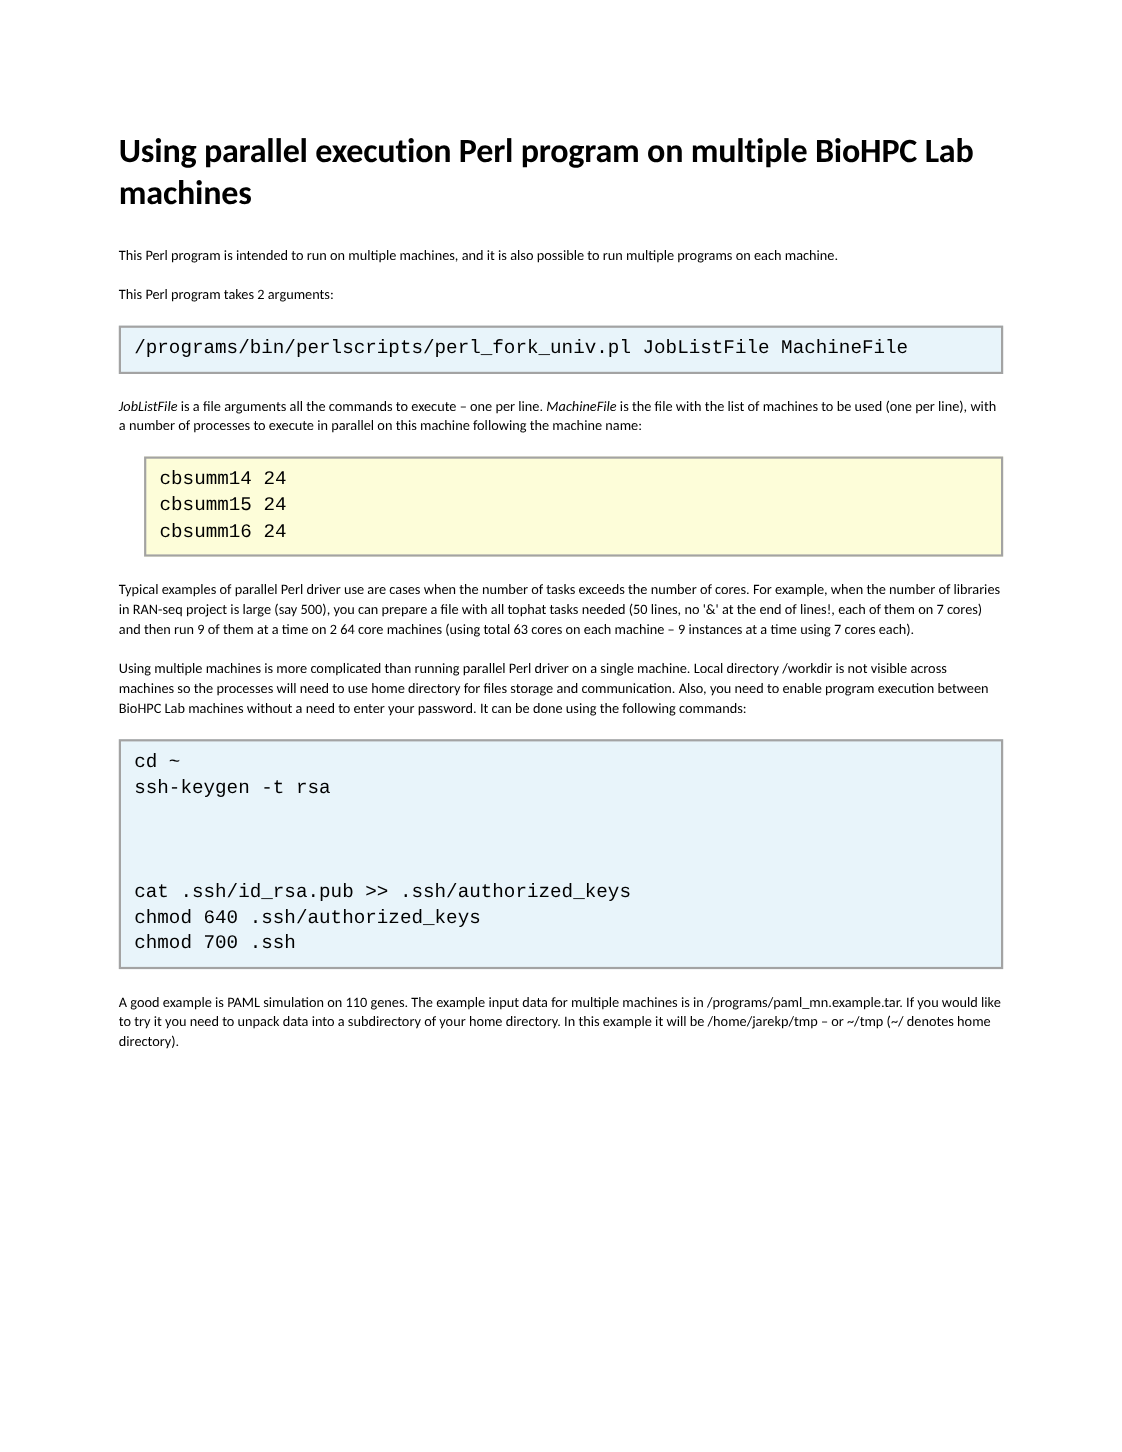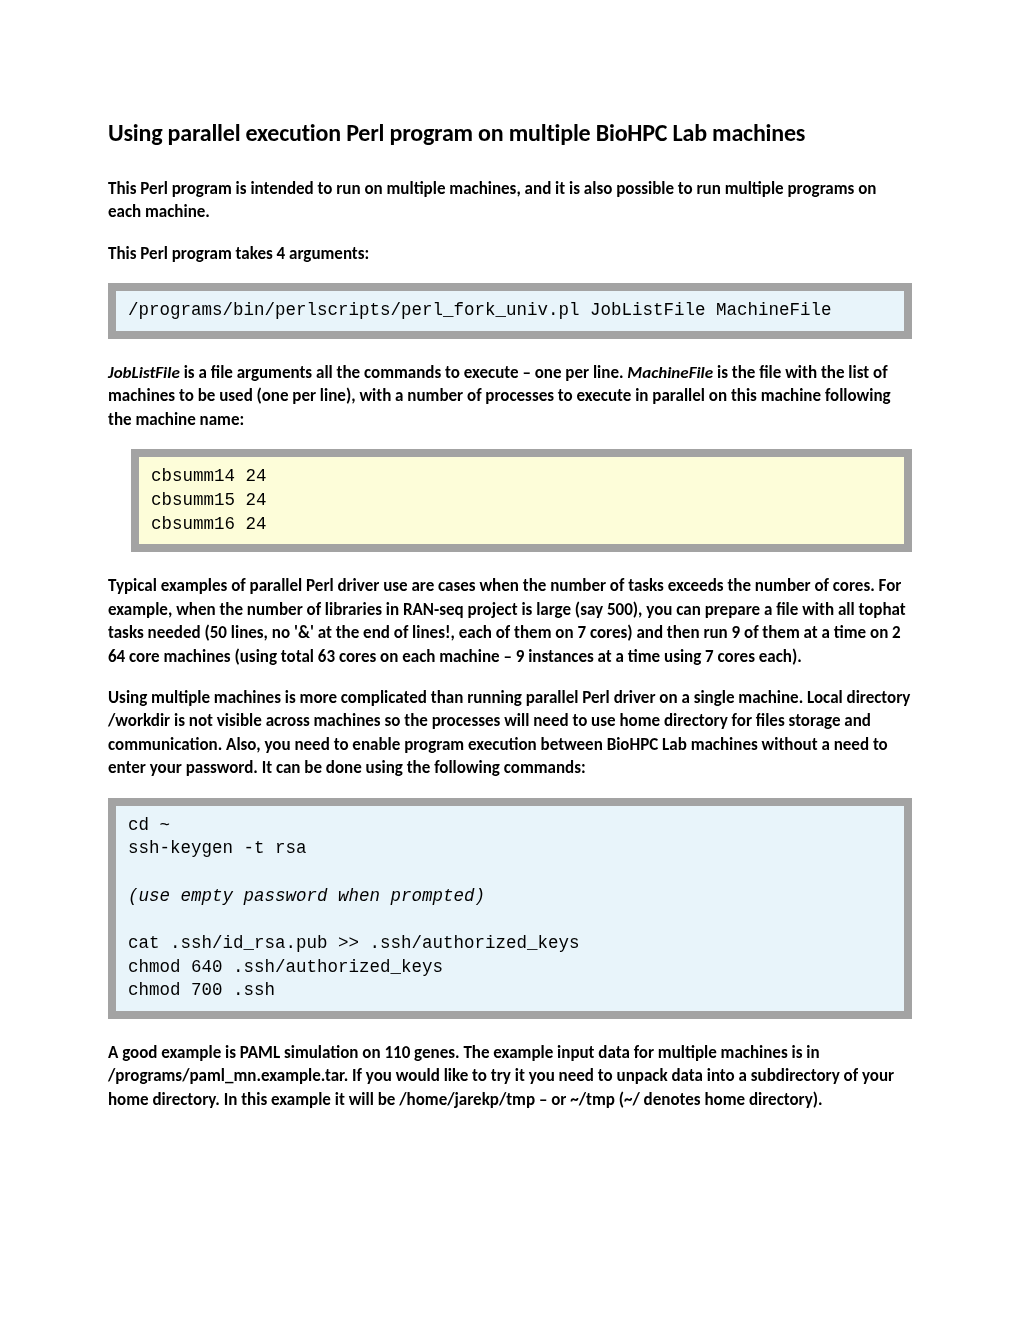--- a/index.html
+++ b/index.html
@@ -5,68 +5,67 @@
     * { box-sizing: border-box; margin: 0; padding: 0; }
     body {
       width: 1020px;
       height: 1320px;
       background: #fff;
       font-family: Calibri, "Segoe UI", Arial, sans-serif;
       padding: 118px 108px 0 108px;
       color: #000;
     }
     h1 {
-      font-size: 24px;
+      font-size: 31px;
       font-weight: 700;
       margin-bottom: 30px;
       letter-spacing: -0.2px;
     }
     p {
-      font-size: 17px;
+      font-size: 13px;
       line-height: 1.38;
       margin-bottom: 18px;
-      font-weight: bold;
     }
     .italic { font-style: italic; }
     .codebox {
-      border: 8px solid #a3a3a3;
+      border: 2px solid #a3a3a3;
       padding: 8px 12px;
       font-family: "Courier New", monospace;
       font-size: 17.5px;
       line-height: 1.35;
       margin: 0 0 22px 0;
       white-space: pre-wrap;
     }
     .codebox.blue { background: #e8f4fa; }
     .codebox.yellow { background: #fdfdd9; margin-left: 23px; }
     .ci { font-style: italic; font-family: "Courier New", monospace; }
   </style>
 </head>
 <body>
 
 <h1>Using parallel execution Perl program on multiple BioHPC Lab machines</h1>
 
 <p>This Perl program is intended to run on multiple machines, and it is also possible to run multiple programs on each machine.</p>
 
-<p>This Perl program takes 4 arguments:</p>
+<p>This Perl program takes 2 arguments:</p>
 
 <div class="codebox blue">/programs/bin/perlscripts/perl_fork_univ.pl JobListFile MachineFile</div>
 
 <p><span class="italic">JobListFile</span><span> is a file arguments all the commands to execute – one per line. </span><span class="italic">MachineFile</span><span> is the file with the list of machines to be used (one per line), with a number of processes to execute in parallel on this machine following the machine name:</span></p>
 
 <div class="codebox yellow">cbsumm14 24
 cbsumm15 24
 cbsumm16 24</div>
 
 <p>Typical examples of parallel Perl driver use are cases when the number of tasks exceeds the number of cores. For example, when the number of libraries in RAN-seq project is large (say 500), you can prepare a file with all tophat tasks needed (50 lines, no '&amp;' at the end of lines!, each of them on 7 cores) and then run 9 of them at a time on 2 64 core machines (using total 63 cores on each machine – 9 instances at a time using 7 cores each).</p>
 
 <p>Using multiple machines is more complicated than running parallel Perl driver on a single machine. Local directory /workdir is not visible across machines so the processes will need to use home directory for files storage and communication. Also, you need to enable program execution between BioHPC Lab machines without a need to enter your password. It can be done using the following commands:</p>
 
 <div class="codebox blue"><span>cd ~
 ssh-keygen -t rsa
 
-</span><span class="ci">(use empty password when prompted)</span><span>
+</span><span>
 
 cat .ssh/id_rsa.pub &gt;&gt; .ssh/authorized_keys
 chmod 640 .ssh/authorized_keys
 chmod 700 .ssh</span></div>
 
 <p>A good example is PAML simulation on 110 genes. The example input data for multiple machines is in /programs/paml_mn.example.tar. If you would like to try it you need to unpack data into a subdirectory of your home directory. In this example it will be /home/jarekp/tmp – or ~/tmp (~/ denotes home directory).</p>
 
 </body></html>

